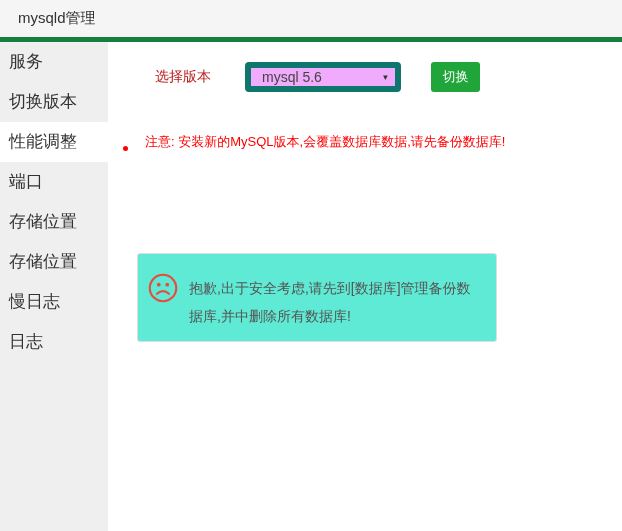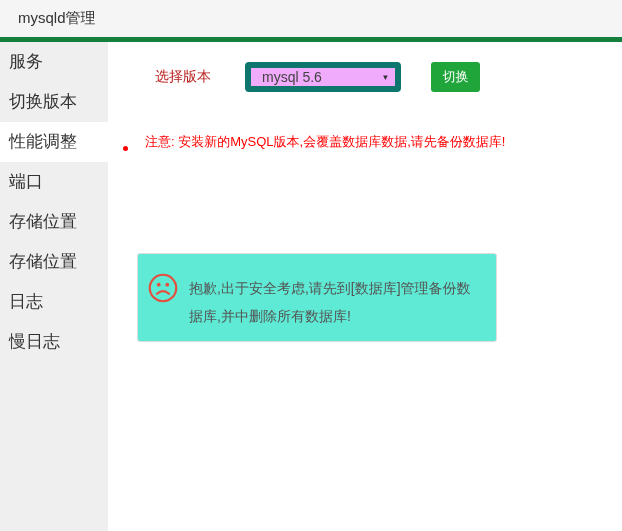--- a/index.html
+++ b/index.html
@@ -92,24 +92,24 @@
       <div class="sidebar-item">
         <span>端口</span>
       </div>
       <div class="sidebar-item">
         <span>存储位置</span>
       </div>
       <div class="sidebar-item">
         <span>存储位置</span>
       </div>
       <div class="sidebar-item">
-        <span>日志</span>
+        <span>慢日志</span>
       </div>
       <div class="sidebar-item">
-        <span>慢日志</span>
+        <span>日志</span>
       </div>
     </nav>
 
     <main class="content">
 
       <div class="version-row">
         <span class="version-label">选择版本</span>
         <span class="select-wrap">
           <select>
             <option>mysql 5.6</option>

